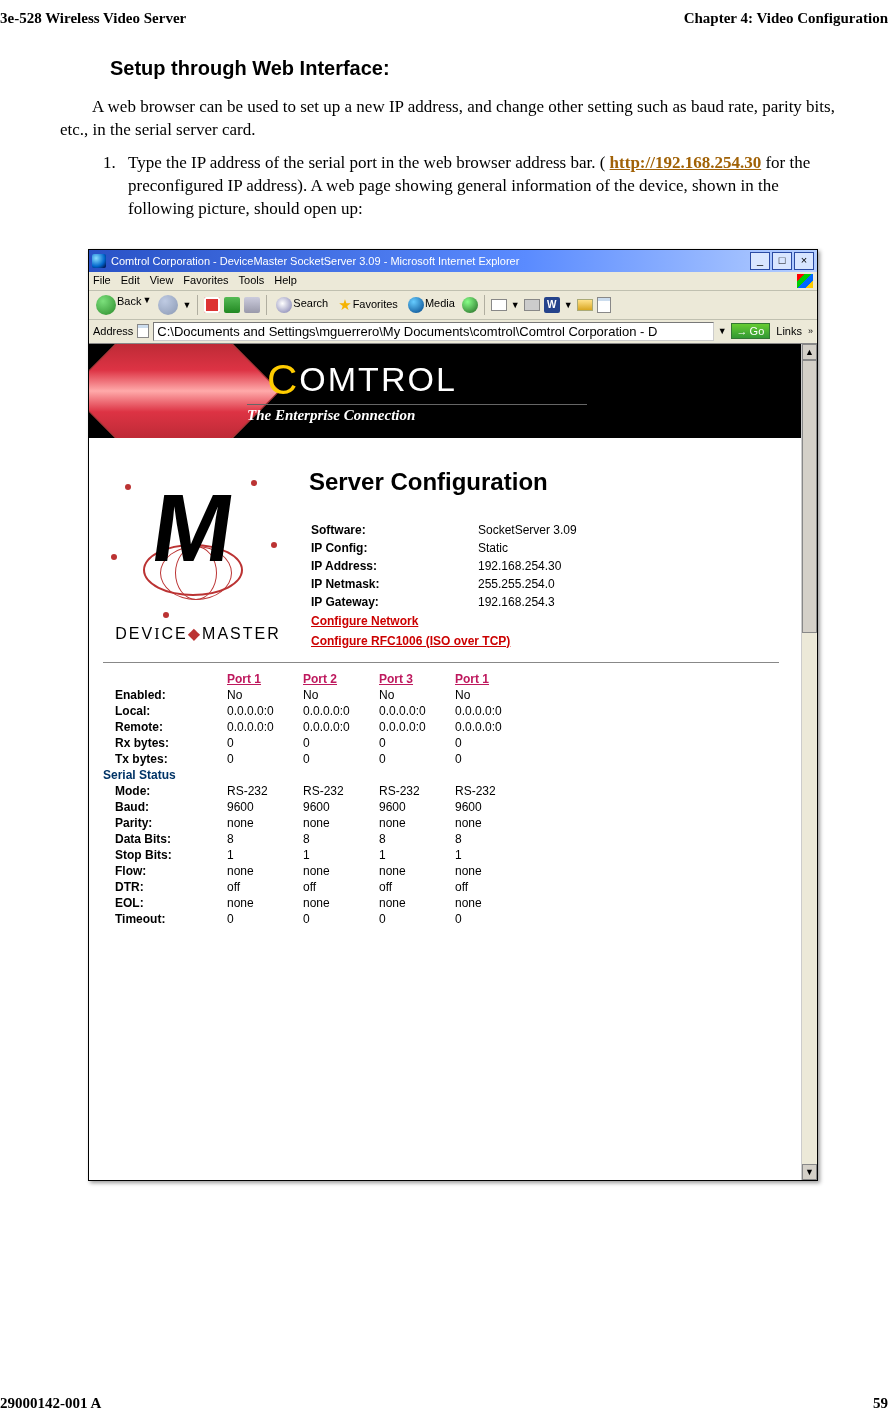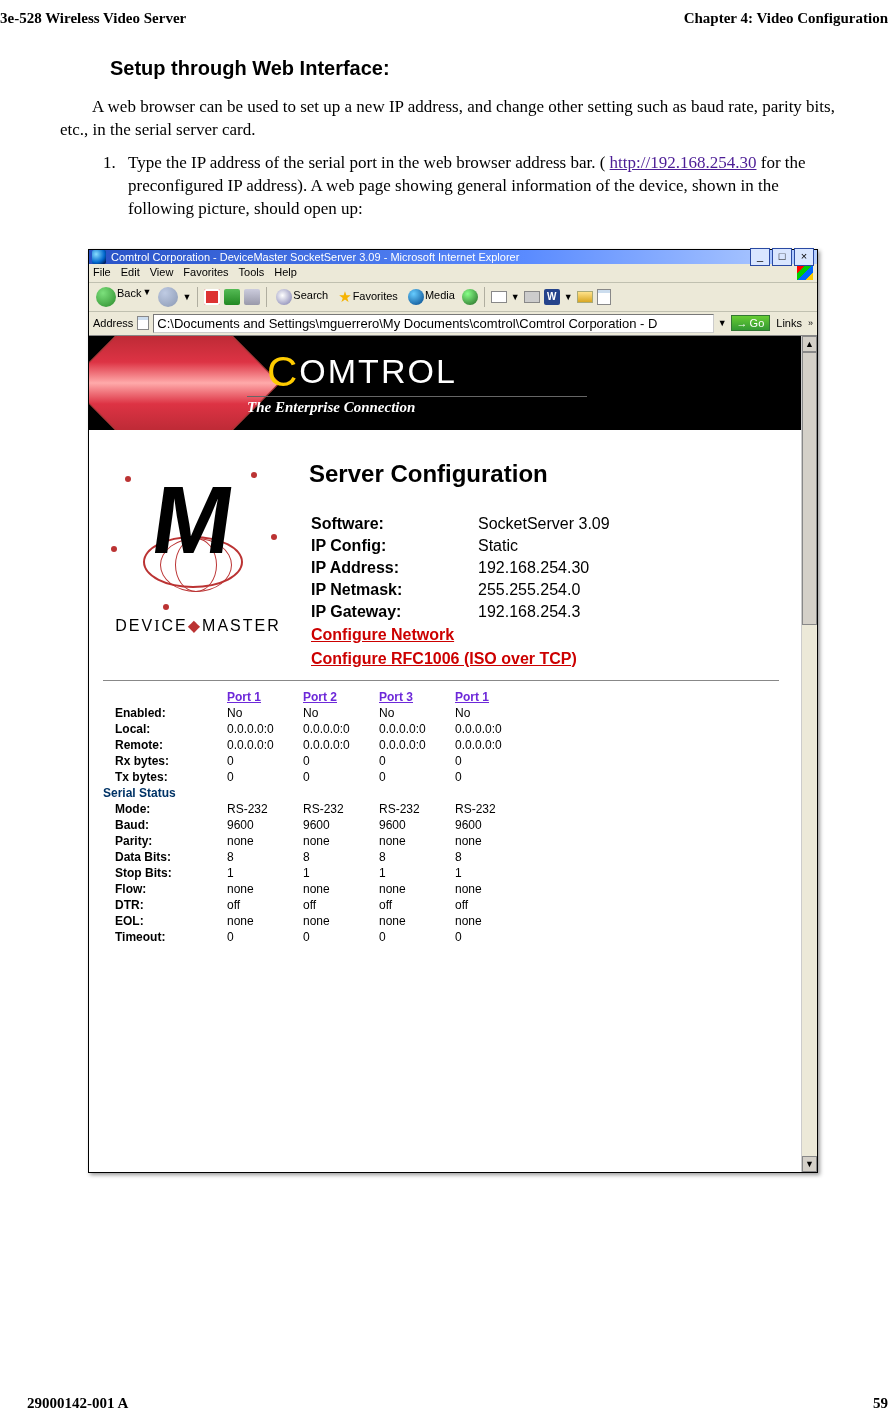--- a/index.html
+++ b/index.html
@@ -36,39 +36,39 @@
   }
   .body-para .indent { margin-left: 32px; }
   ol.steps {
     list-style: decimal;
     margin-left: 60px;
     font-family: Georgia, serif;
     font-size: 17px;
     line-height: 1.35;
   }
   ol.steps li { padding-left: 8px; margin-bottom: 10px; }
-  a.ip-link { color: #4c1d95; text-decoration: underline; }
+  a.ip-link { color: #a16207; text-decoration: underline; font-weight: bold; }
   .screenshot-wrap {
     margin: 28px 0 0 28px;
     width: 730px;
   }
   .ie-window {
     border: 1px solid #000;
     box-shadow: 2px 2px 4px rgba(0,0,0,0.4);
     font-family: Tahoma, Arial, sans-serif;
     font-size: 11px;
     background: #ece9d8;
   }
   .titlebar {
     background: linear-gradient(90deg, #2952c6 0%, #5a8bff 60%, #b7d0ff 100%);
     color: #fff;
     display: flex;
     align-items: center;
     padding: 2px 3px;
-    height: 14px;
+    height: 22px;
   }
   .titlebar .ie-icon {
     width: 14px; height: 14px;
     background: radial-gradient(circle at 30% 30%, #8df 0%, #06c 60%, #003 100%);
     border-radius: 2px;
     margin-right: 5px;
   }
   .titlebar .title-text { flex: 1; font-size: 11px; }
   .wc-btn {
     width: 20px; height: 18px;
@@ -241,49 +241,48 @@
   .dm-text .bullet { color:#b33; }
   .cfg-main {
     flex: 1;
     padding-top: 30px;
     font-family: Verdana, Arial, sans-serif;
   }
   .cfg-title {
     font-size: 24px; font-weight: bold; margin-bottom: 24px;
   }
   .cfg-table { width: 100%; }
-  .cfg-table td { font-size: 16px; padding: 1px 0; }
+  .cfg-table td { font-size: 12px; padding: 1px 0; }
   .cfg-table .lbl { font-weight: bold; width: 165px; }
   .cfg-link { color: #c00; font-weight: bold; text-decoration: underline; display: inline-block; padding: 1px 0; }
   .hr-line { border: none; border-top: 1px solid #888; margin: 8px 22px 8px 14px; }
   .status-tbl {
     font-family: Verdana, Arial, sans-serif;
     font-size: 12px;
     border-collapse: collapse;
     margin-left: 14px;
   }
   .status-tbl th, .status-tbl td {
     text-align: left;
     padding: 1px 4px;
     white-space: nowrap;
   }
   .status-tbl .row-lbl { font-weight: bold; padding-left: 12px; width: 120px; }
   .status-tbl .section-lbl { font-weight: bold; color: #003366; padding-left: 0; }
-  .port-hdr { color: #6d28d9; text-decoration: underline; font-weight: bold; }
+  .port-hdr { color: #be185d; text-decoration: underline; font-weight: bold; }
   .col-port { width: 76px; }
   .page-footer {
     position: absolute;
     bottom: 14px;
     left: 0; right: 6px;
     display: flex;
     justify-content: space-between;
     font-family: Georgia, serif;
     font-size: 15px;
     font-weight: bold;
-    margin-left: 27px;
   }
 </style>
 </head>
 <body>
 
 <div class="page-header">
   <span>3e-528 Wireless Video Server</span>
   <span>Chapter 4: Video Configuration</span>
 </div>
 

